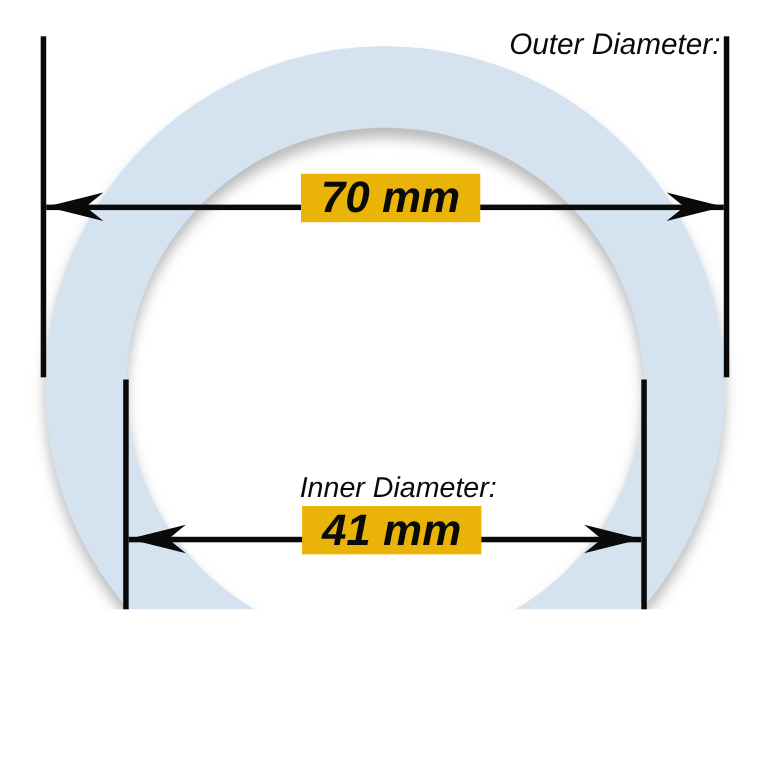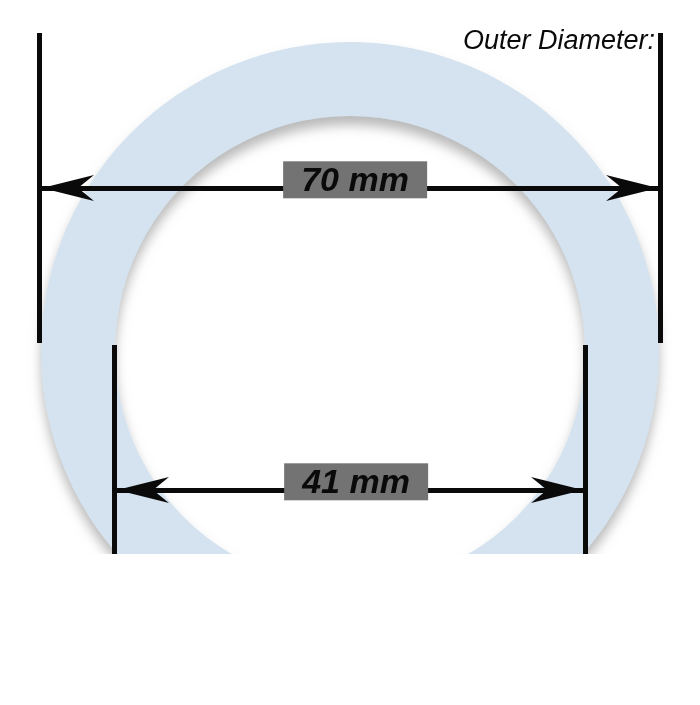--- a/index.html
+++ b/index.html
@@ -33,25 +33,25 @@
     z-index: 3;
   }
   .arrowhead {
     position: absolute;
     z-index: 4;
   }
   .dim-value {
     position: absolute;
     transform: translate(-50%, -50%);
     z-index: 5;
-    background: #737373;
+    background: #eab308;
     padding: 0 18px;
     font-style: italic;
     font-weight: bold;
-    font-size: 34px;
+    font-size: 40px;
     color: #0a0a0a;
     white-space: nowrap;
     line-height: 1.1;
   }
   .dim-label {
     position: absolute;
     z-index: 5;
     font-style: italic;
     font-weight: normal;
     font-size: 26px;
@@ -121,16 +121,17 @@
     <polygon points="0,15 52,2 36,15 52,28" fill="#0a0a0a"></polygon>
   </svg>
   <svg class="arrowhead arr-inner-right" width="52" height="30" viewBox="0 0 52 30">
     <polygon points="52,15 0,2 16,15 0,28" fill="#0a0a0a"></polygon>
   </svg>
 
   <div class="dim-label outer">Outer Diameter:</div>
 
   <div class="dim-value" style="left:355px; top:180px;">70 mm</div>
 
+  <div class="dim-label inner">Inner Diameter:</div>
 
   <div class="dim-value" style="left:356px; top:482px;">41 mm</div>
 
 </div>
 
 </body></html>

